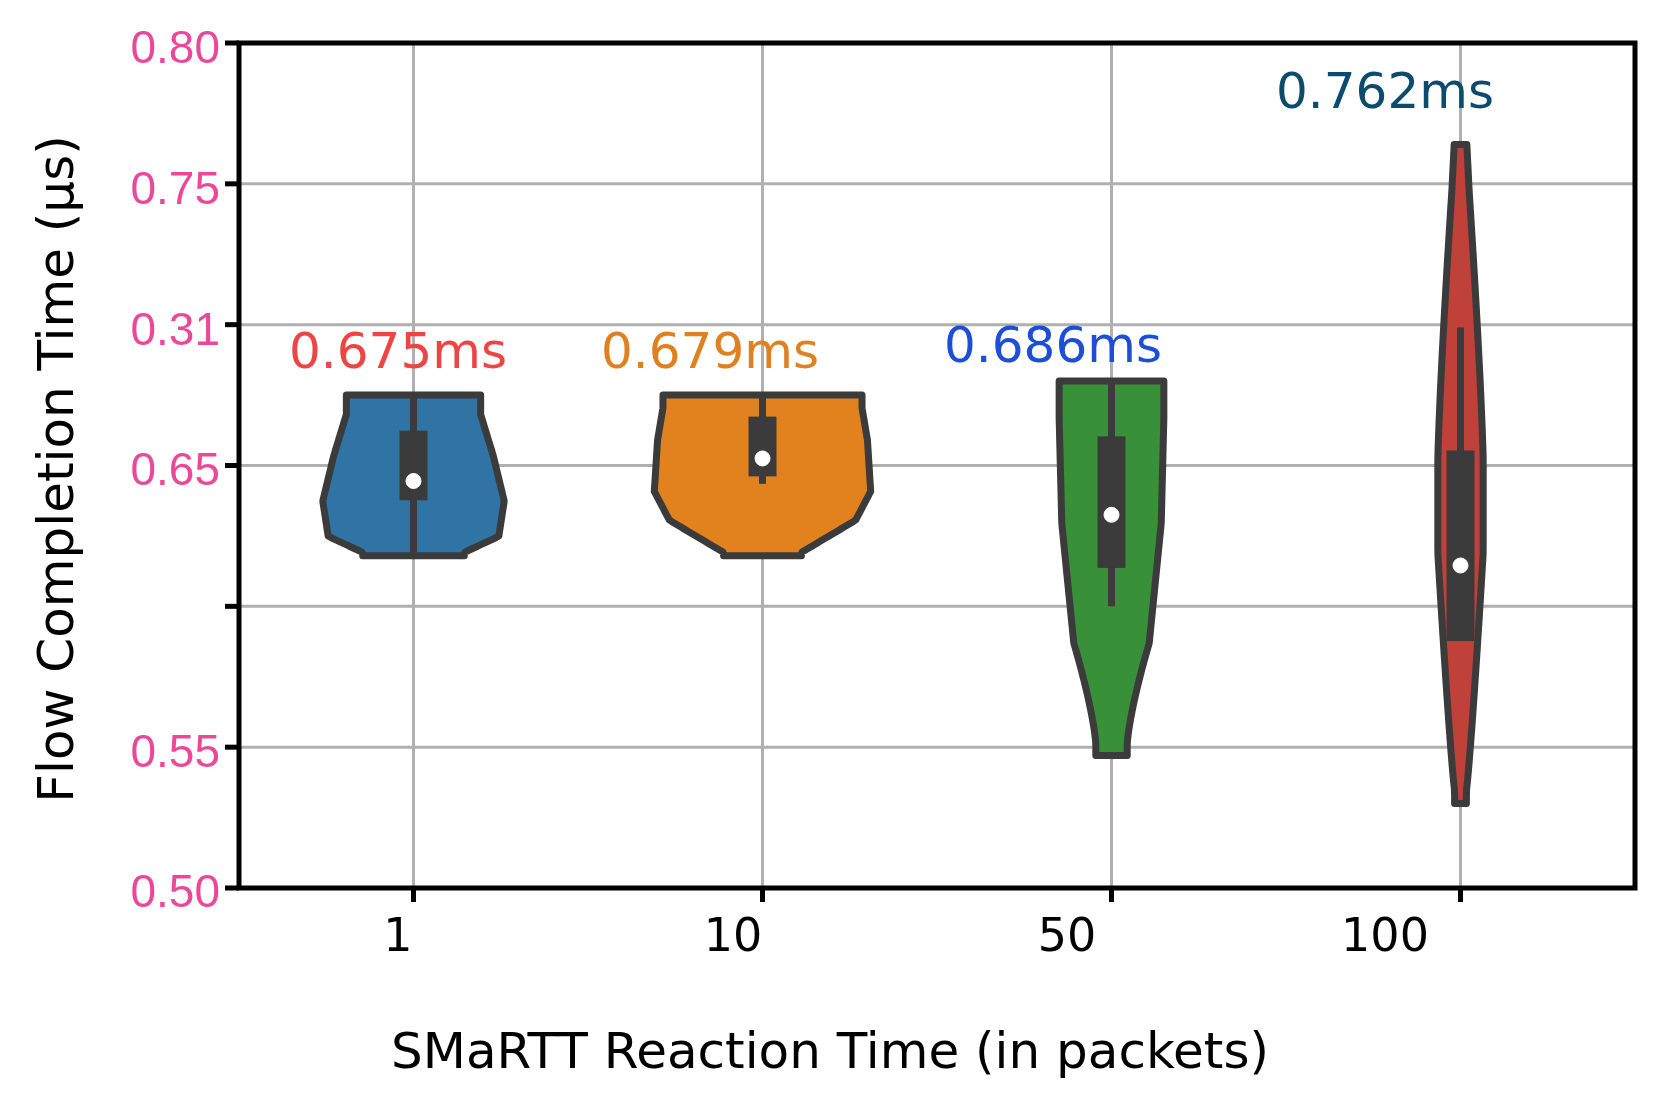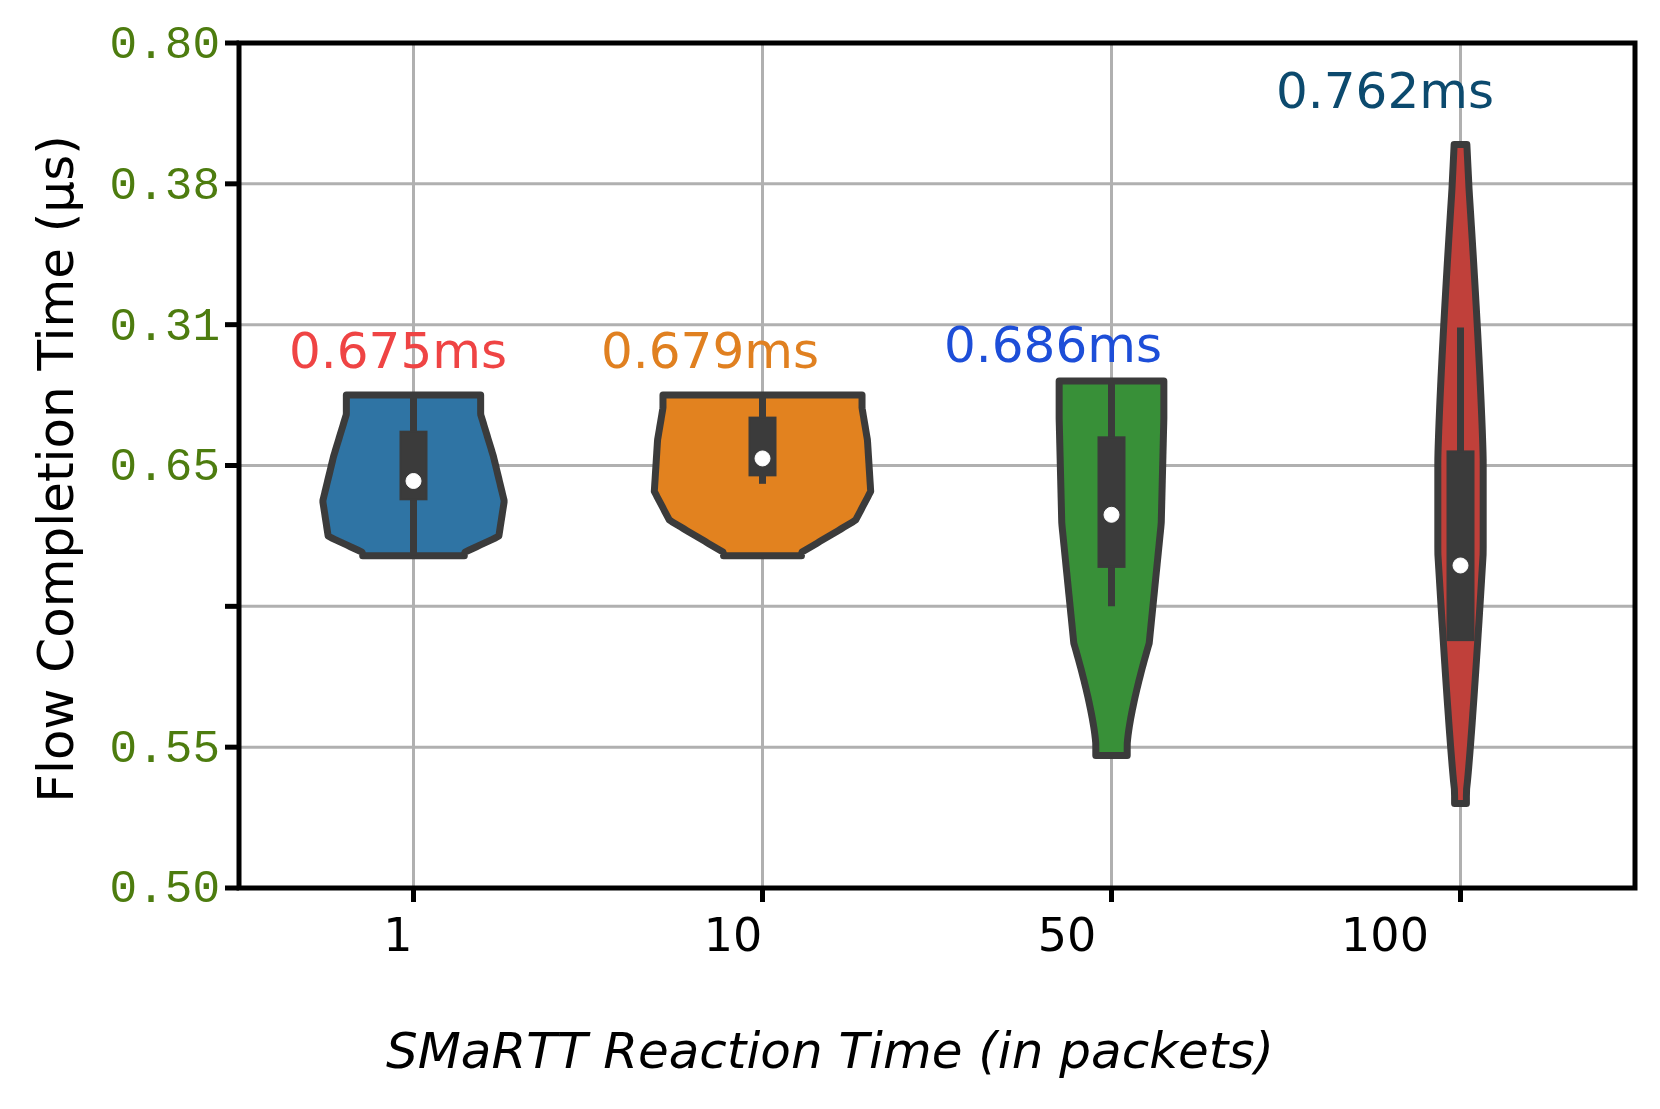--- a/index.html
+++ b/index.html
@@ -20,44 +20,43 @@
     background: #ffffff;
   }
   #plot-svg {
     position: absolute;
     left: 0;
     top: 0;
   }
   .ytick-label {
     position: absolute;
     font-size: 46px;
-    color: #4d7c0f;
+    color: #ec4899;
     text-align: right;
     white-space: nowrap;
-    font-family: Liberation Mono, monospace;
+    font-family: Liberation Sans, sans-serif;
   }
   .xtick-label {
     position: absolute;
     font-size: 46px;
     color: #000000;
     text-align: center;
     white-space: nowrap;
     font-family: "DejaVu Sans", sans-serif;
   }
   #xlabel {
     position: absolute;
     left: 0;
     top: 1022px;
     width: 1660px;
     text-align: center;
     font-size: 50px;
     color: #000000;
     font-family: "DejaVu Sans", sans-serif;
     white-space: nowrap;
-    font-style: italic;
   }
   #ylabel {
     position: absolute;
     left: -394px;
     top: 440px;
     width: 900px;
     text-align: center;
     font-size: 50px;
     color: #000000;
     transform: rotate(-90deg);
@@ -121,21 +120,21 @@
       <line x1="225" y1="324.66666666666686" x2="239" y2="324.66666666666686" stroke="#000000" stroke-width="5"></line>
       <line x1="225" y1="183.83333333333337" x2="239" y2="183.83333333333337" stroke="#000000" stroke-width="5"></line>
       <line x1="225" y1="43" x2="239" y2="43" stroke="#000000" stroke-width="5"></line>
       <line x1="413.5" y1="888" x2="413.5" y2="902" stroke="#000000" stroke-width="5"></line>
       <line x1="762.5" y1="888" x2="762.5" y2="902" stroke="#000000" stroke-width="5"></line>
       <line x1="1111.5" y1="888" x2="1111.5" y2="902" stroke="#000000" stroke-width="5"></line>
       <line x1="1460.5" y1="888" x2="1460.5" y2="902" stroke="#000000" stroke-width="5"></line>
     </svg>
 
   <div class="ytick-label" style="left:60px; top:20px; width:160px;">0.80</div>
-  <div class="ytick-label" style="left:60px; top:161px; width:160px;">0.38</div>
+  <div class="ytick-label" style="left:60px; top:161px; width:160px;">0.75</div>
   <div class="ytick-label" style="left:60px; top:302px; width:160px;">0.31</div>
   <div class="ytick-label" style="left:60px; top:442px; width:160px;">0.65</div>
   <div class="ytick-label" style="left:60px; top:724px; width:160px;">0.55</div>
   <div class="ytick-label" style="left:60px; top:864px; width:160px;">0.50</div>
 
   <div class="xtick-label" style="left:318px; top:908px; width:160px;">1</div>
   <div class="xtick-label" style="left:653px; top:908px; width:160px;">10</div>
   <div class="xtick-label" style="left:987px; top:908px; width:160px;text-align:center;">50</div>
   <div class="xtick-label" style="left:1305px; top:908px; width:160px;">100</div>
 

